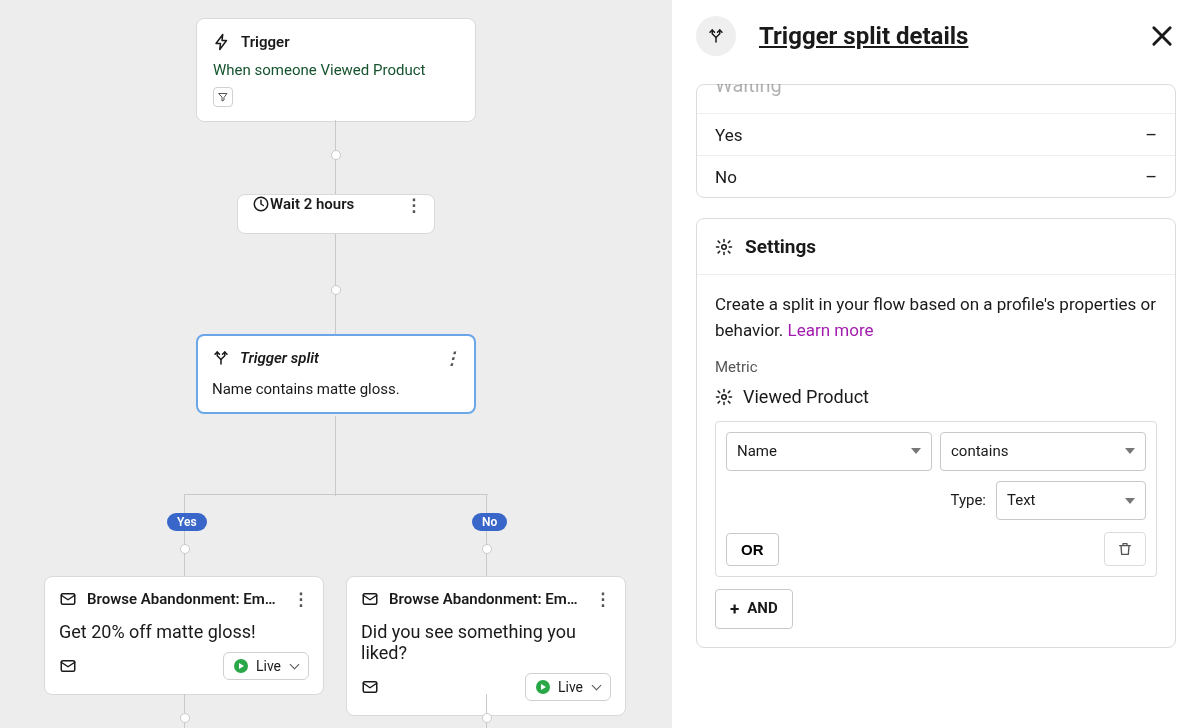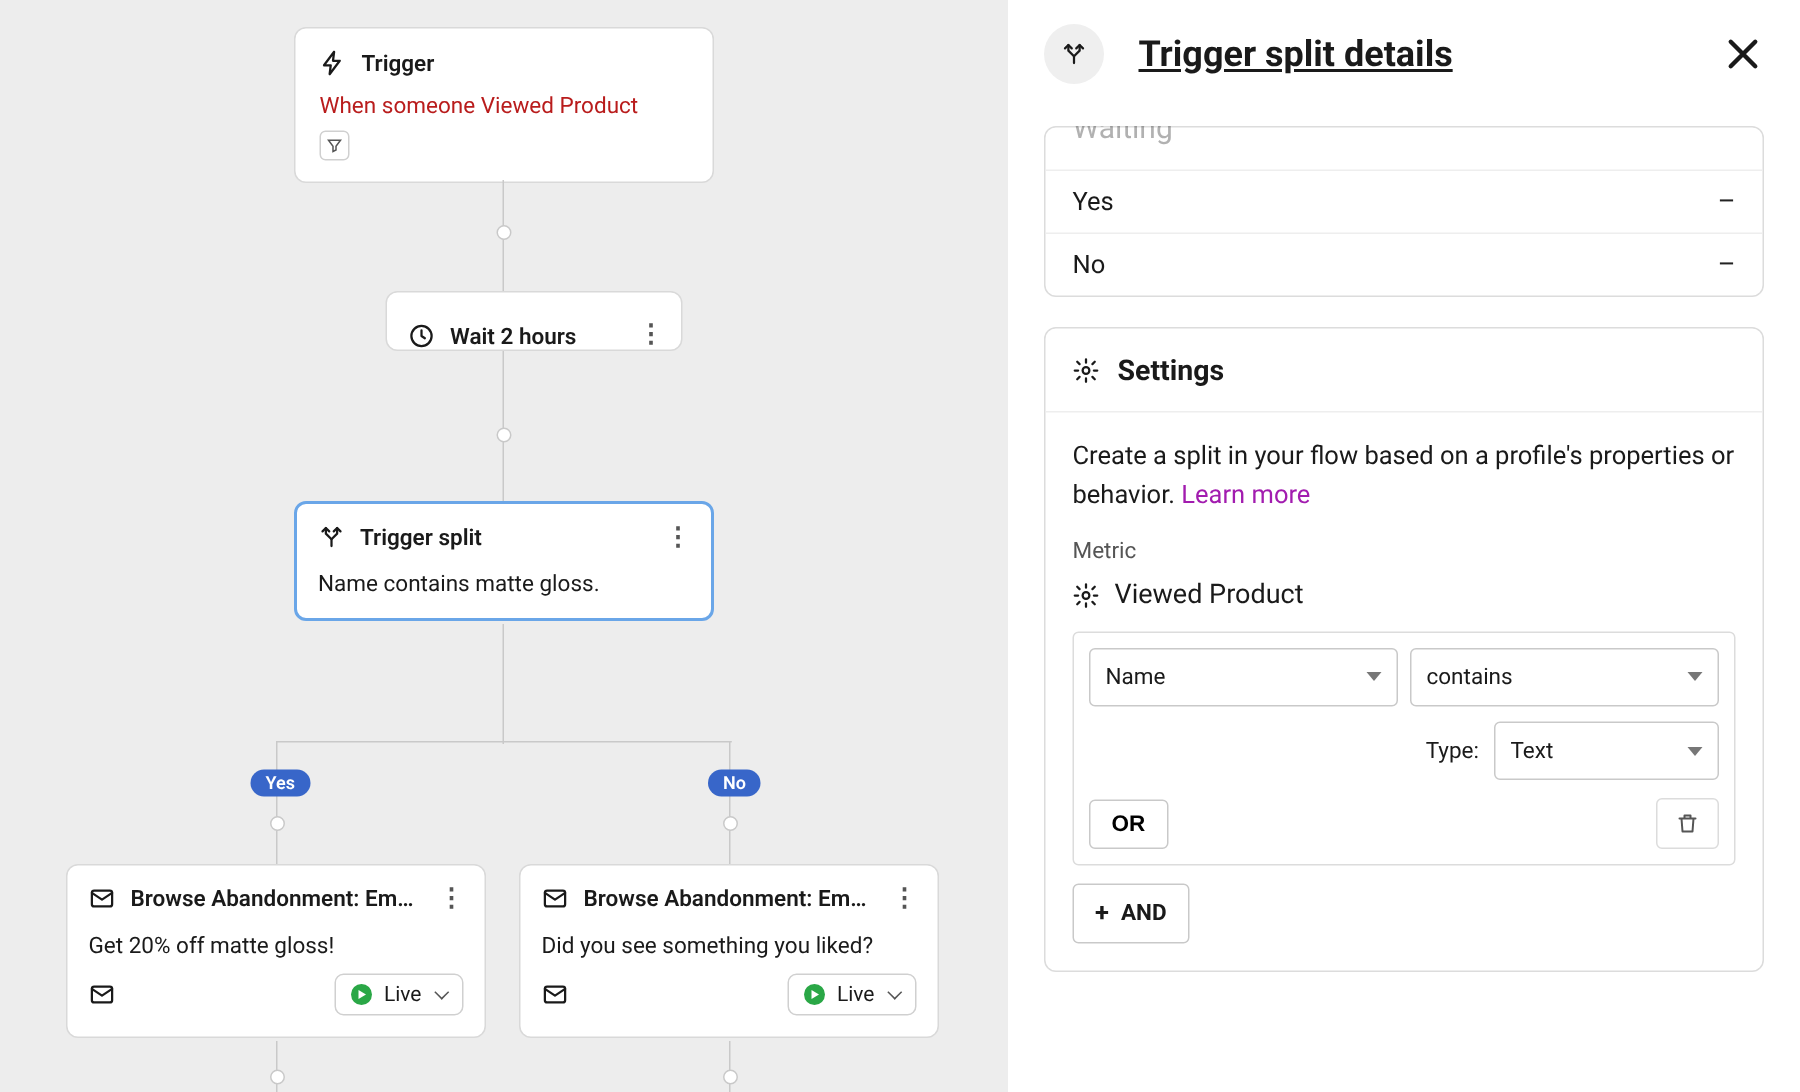--- a/index.html
+++ b/index.html
@@ -3,56 +3,56 @@
 <meta charset="utf-8">
 <style>
   * { box-sizing: border-box; margin: 0; padding: 0; }
   body { font-family: -apple-system, BlinkMacSystemFont, "Segoe UI", Roboto, Helvetica, Arial, sans-serif; background:#ededed; width:1200px; height:728px; overflow:hidden; position:relative; color:#1a1a1a;}
   
   
   .canvas { position:absolute; left:0; top:0; width:672px; height:728px; }
   .card { position:absolute; background:#fff; border:1px solid #d9d9d9; border-radius:8px; }
   .card-pad { padding:14px 16px 14px 16px; }
   .card-row { display:flex; align-items:center; gap:10px; font-size:15px; font-weight:600;}
-  .card-sub { font-size:15px; font-weight:400; color:#b91c1c; margin-top:10px;}
+  .card-sub { font-size:15px; font-weight:400; color:#14532d; margin-top:10px;}
   .filter-chip { width:20px; height:20px; border:1px solid #d0d0d0; border-radius:4px; display:flex; align-items:center; justify-content:center; margin-top:8px; font-size:11px; color:#444;}
   
   
   .vline { position:absolute; width:1px; background:#c9c9c9; left:335px; }
   .vline.seg1 { top:120px; height:74px; }
   .vline.seg2 { top:234px; height:100px; }
   .vline.seg3 { top:416px; height:80px; }
   .hline { position:absolute; height:1px; background:#c9c9c9; top:494px; left:184px; width:304px; border-radius:2px;}
   .vbranch { position:absolute; width:1px; background:#c9c9c9; top:494px; height:82px; }
   .vbranch.y { left:184px; }
   .vbranch.n { left:486px; }
   .vbranch2 { position:absolute; width:1px; background:#c9c9c9; top:694px; height:34px; }
   .vbranch2.y { left:184px; }
   .vbranch2.n { left:486px; }
   .node-dot { position:absolute; width:10px; height:10px; background:#fff; border:1px solid #c9c9c9; border-radius:50%; transform:translate(-50%,-50%);}
   
-  .wait-card { left:237px; top:194px; width:198px; height:40px; display:flex; align-items:flex-end; padding:0 10px 0 14px; gap:10px;margin-left:20px;}
+  .wait-card { left:237px; top:194px; width:198px; height:40px; display:flex; align-items:flex-start; padding:0 10px 0 14px; }
   .wait-card .more { margin-left:auto; }
   .more { width:20px; height:20px; display:flex; align-items:center; justify-content:center; cursor:pointer; color:#555; font-size:17px; font-weight:700; letter-spacing:0px;}
   .more span{line-height:4px;}
 
   .split-card { left:196px; top:334px; width:280px; border:2px solid #6aa6e8; border-radius:8px;}
-  .split-head { display:flex; align-items:center; padding:12px 12px 12px 14px; gap:10px; font-weight:600; font-size:15px;}
+  .split-head { display:flex; align-items:center; padding:12px 12px 12px 14px; gap:10px; font-weight:600; font-size:15px;font-style:italic;}
   .split-sub { padding:0 14px 14px 14px; font-size:15px;}
   
   .badge { position:absolute; top:513px; padding:2px 10px; border-radius:12px; background:#3866c9; color:#fff; font-size:12px; font-weight:600;}
   .badge.yes { left:167px; }
   .badge.no { left:472px; }
   
   .email-card { top:576px; width:280px; }
   .email-card.y { left:44px; }
   .email-card.n { left:346px; }
   .email-head { display:flex; align-items:center; padding:12px 12px 0 14px; gap:10px; font-weight:600; font-size:15px;}
   .email-head .title { flex:1; white-space:nowrap; overflow:hidden; text-overflow:ellipsis;}
-  .email-sub { padding:12px 14px 0 14px; font-size:15px;}
+  .email-sub { padding:12px 14px 0 14px; font-size:18px;}
   .email-foot { display:flex; align-items:center; padding:10px 14px 14px 14px; gap:10px;}
   .live-btn { margin-left:auto; display:flex; align-items:center; gap:8px; border:1px solid #d0d0d0; border-radius:6px; padding:5px 10px; font-size:14px; cursor:pointer;}
   .live-dot { width:14px; height:14px; border-radius:50%; background:#2aa746; display:flex; align-items:center; justify-content:center;}
   .live-dot:before { content:""; border-left:5px solid #fff; border-top:3px solid transparent; border-bottom:3px solid transparent; margin-left:2px;}
   .chev { width:12px; height:12px; border-right:2px solid #555; border-bottom:2px solid #555; transform:rotate(45deg); margin-top:-4px;}
   .chev.sm { width:7px; height:7px; border-width:1.5px; margin-top:-3px; margin-left:2px;}
 
   
   .ico { width:18px; height:18px; display:inline-flex; align-items:center; justify-content:center; }
   .ico svg { width:100%; height:100%; stroke:#1a1a1a; fill:none; stroke-width:2; stroke-linecap:round; stroke-linejoin:round;}

